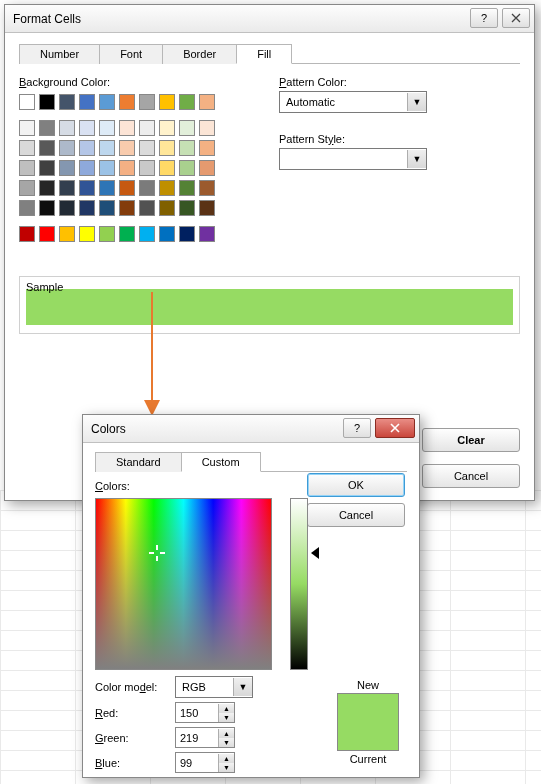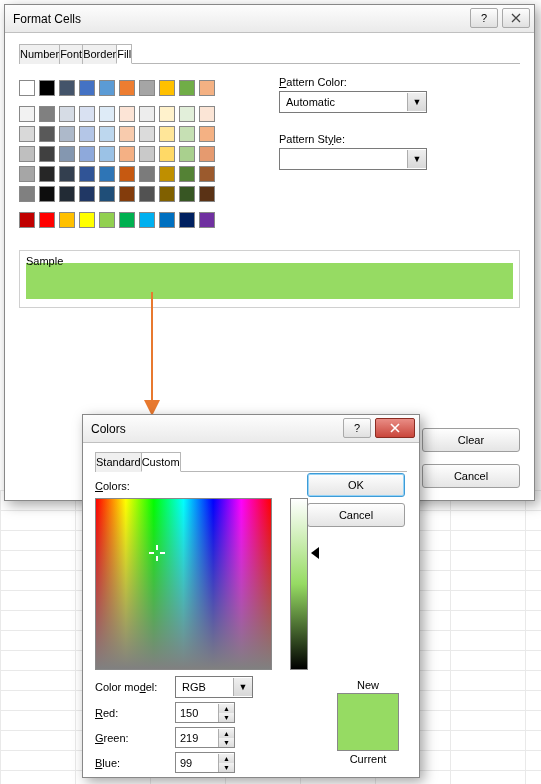--- a/index.html
+++ b/index.html
@@ -43,21 +43,21 @@
     border:1px solid #a9a9a9; border-radius:2px;
     background: linear-gradient(#fdfdfd,#e0e0e0);
     display:flex; align-items:center; justify-content:center;
     font-family: Arial, sans-serif; font-size:11px; cursor:default;
   }
   .winbtn.close { width:38px; background: linear-gradient(#e98d85,#c9463b); color:#fff; border-color:#8a2c22;}
   .content { padding: 6px 14px 12px 14px; }
   
   .tabs { display:flex; border-bottom: 1px solid #b7b7b7; margin-top:4px; }
   .tab {
-    padding: 3px 0;
+    padding: 3px 20px;
     border:1px solid #b7b7b7;
     border-bottom:none;
     background:#f0f0f0;
     margin-right:-1px;
     position:relative; top:1px;
     cursor:default;
   }
   .tab.active { background:#fff; border-bottom:1px solid #fff; }
   .lbl { display:block; margin: 2px 0 3px 0; }
   .underline { text-decoration: underline; }
@@ -79,21 +79,21 @@
     display:inline-flex; align-items:center; justify-content:center;
     cursor:default;
   }
   .btn.focus { border:1px solid #3e9bd6; box-shadow: inset 0 0 0 1px #94d3f7; }
   .btn.primary { border:1px solid #3e9bd6; box-shadow: inset 0 0 0 1px #94d3f7; }
   
   .swatch-row { display:flex; gap:4px; }
   .sw { width:14px; height:14px; border:1px solid #888; }
   .swatchblock { display:flex; flex-direction:column; gap:4px; margin-top:6px;}
   .samplebox {
-    border:1px solid #d0d0d0; padding: 4px 6px 8px 6px; margin-top:22px;
+    border:1px solid #d0d0d0; padding: 4px 6px 8px 6px; margin-top:34px;
     position: relative;
   }
   .samplecolor { height:36px; background:#94d45d; margin-top:-4px; }
   .rowcols { display:flex; gap:30px; margin-top:10px;}
   .col { flex:0 0 auto; }
   .colleft { width:230px; }
   .nocolorbtn {
     border:1px solid #adadad; width:160px; height:19px;
     display:flex; align-items:center; justify-content:center;
     background:#fff; margin-bottom:6px; margin-left:20px;
@@ -174,20 +174,21 @@
   <div class="content">
     <div class="tabs">
       <div class="tab"><span>Number</span></div>
       <div class="tab"><span>Font</span></div>
       <div class="tab"><span>Border</span></div>
       <div class="tab active"><span>Fill</span></div>
     </div>
 
     <div class="rowcols">
       <div class="col colleft">
+        <span class="lbl"><span class="underline">B</span>ackground Color:</span>
         <div class="swatchblock" id="theme-swatches">
             <div class="swatch-row">
               <div class="sw" style="background: rgb(255, 255, 255);"></div>
               <div class="sw" style="background: rgb(0, 0, 0);"></div>
               <div class="sw" style="background: rgb(68, 84, 106);"></div>
               <div class="sw" style="background: rgb(68, 114, 196);"></div>
               <div class="sw" style="background: rgb(91, 155, 213);"></div>
               <div class="sw" style="background: rgb(237, 125, 49);"></div>
               <div class="sw" style="background: rgb(165, 165, 165);"></div>
               <div class="sw" style="background: rgb(255, 192, 0);"></div>
@@ -283,21 +284,21 @@
           <div class="arrow">▼</div>
         </div>
       </div>
     </div>
 
     <div class="samplebox">
       <span class="legend">Sample</span>
       <div class="samplecolor" style="background: rgb(150, 219, 99);"></div>
     </div>
 
-    <div style="position:absolute; right:14px; bottom:48px;">
+    <div style="position:absolute; right:14px; bottom:48px;font-weight:bold;">
       <div class="btn" style="width:72px;">
           <span>Clear</span>
         </div>
     </div>
     <div class="bottomrow">
       <div class="btn">
           <span>OK</span>
         </div>
       <div class="btn">
           <span>Cancel</span>

